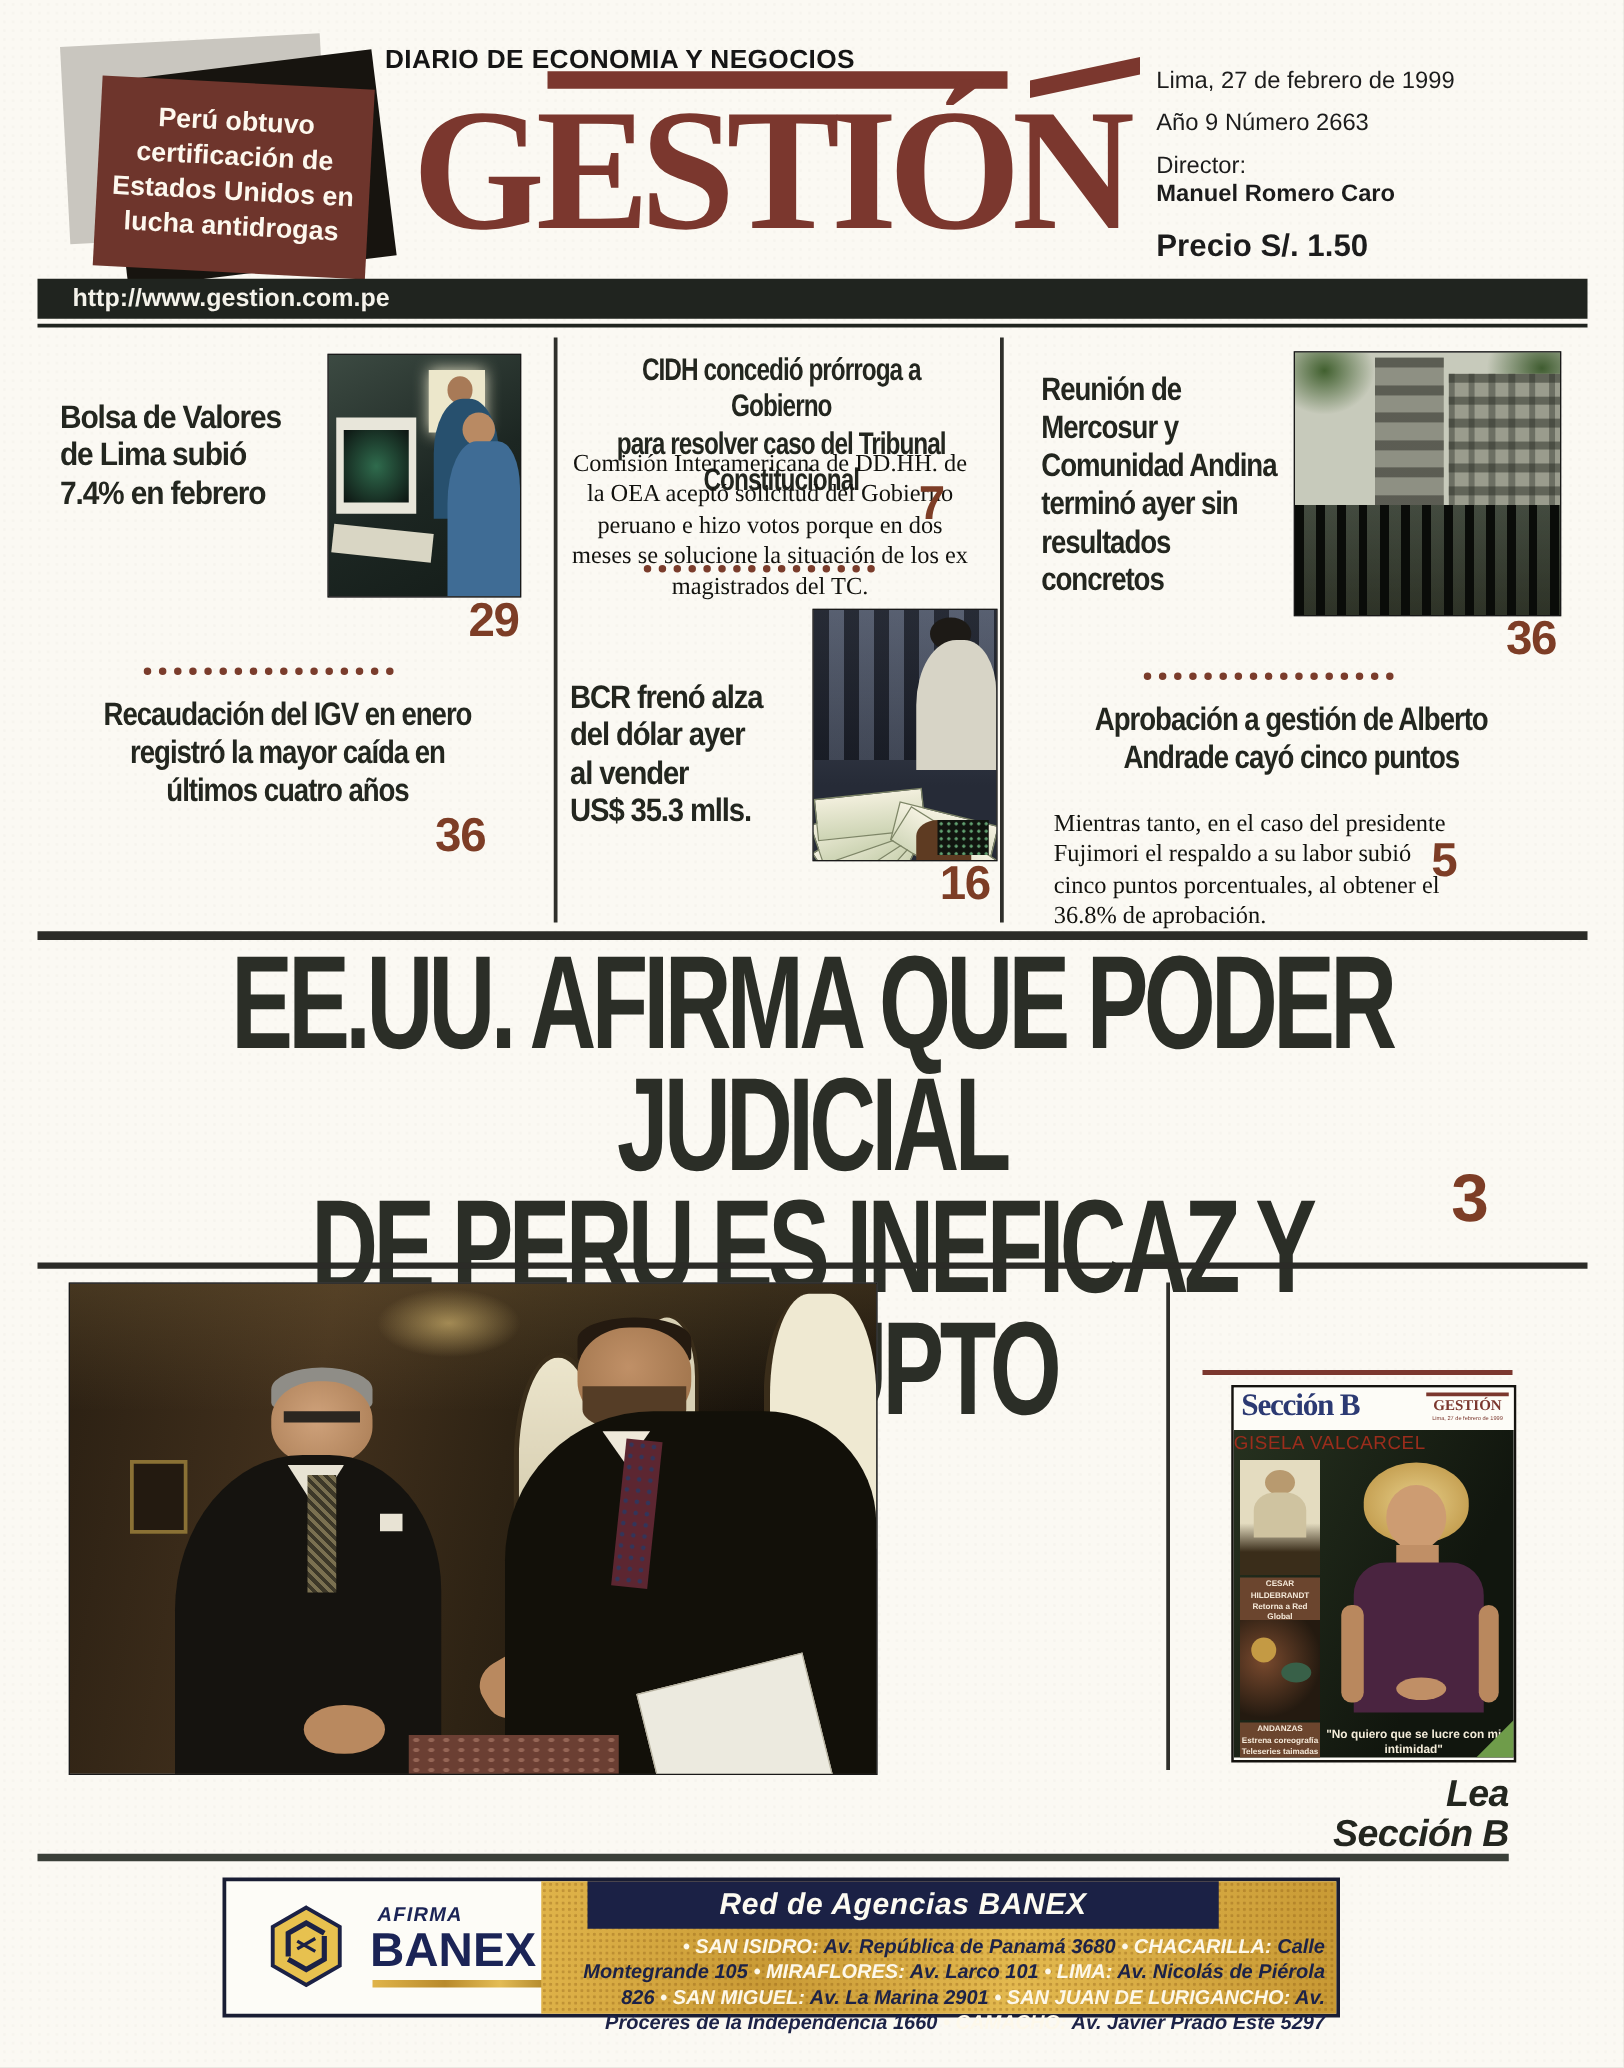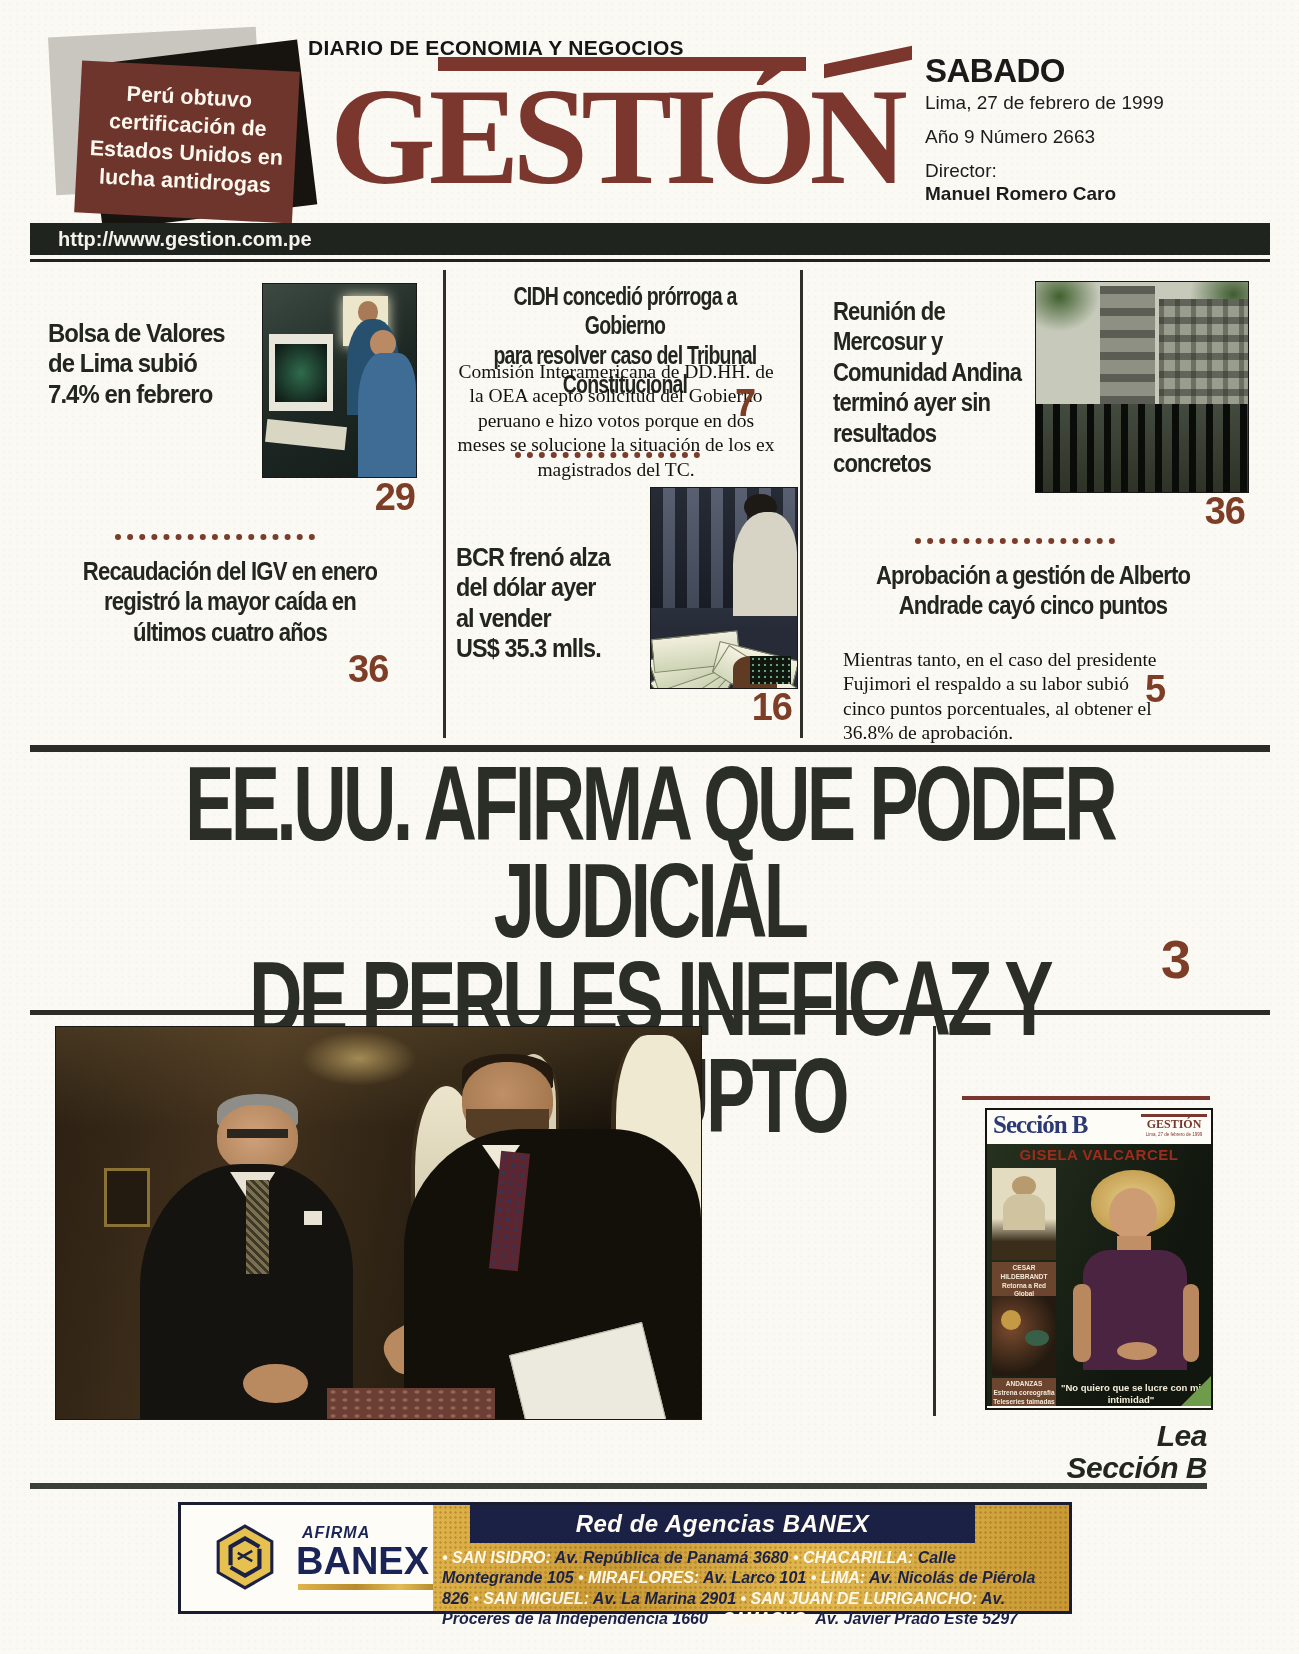--- a/index.html
+++ b/index.html
@@ -77,21 +77,21 @@
                font-weight:900;font-size:29px;line-height:46px;text-align:center;letter-spacing:-.5px;}
   #edicion-rule{left:962px;top:1096px;width:248px;height:4px;background:#7b372e;}
   #thumb{left:985px;top:1108px;width:224px;height:298px;border:2px solid #15130f;background:#fdfcf7;overflow:hidden;}
   #thumb-header{position:absolute;left:0;top:0;width:100%;height:34px;background:#fdfcf7;border-bottom:1px solid #9a988f;}
   #thumb-title{position:absolute;left:6px;top:1px;font-family:"Liberation Serif",serif;font-weight:900;
                font-size:25px;color:#2c3a73;letter-spacing:-1px;}
   #thumb-minilogo{position:absolute;right:4px;top:4px;width:66px;text-align:center;font-family:"Liberation Serif",serif;
                   font-weight:900;font-size:12px;color:#7b372e;border-top:3px solid #7b372e;}
   #thumb-minidate{position:absolute;right:4px;top:22px;width:66px;text-align:center;font-size:4.5px;color:#7b372e;}
   #thumb-body{position:absolute;left:0;top:34px;width:100%;height:262px;background:linear-gradient(115deg,#26311f,#11160e 70%);overflow:hidden;}
-  #thumb-feature{position:absolute;left:0;top:2px;width:100%;text-align:center;font-weight:700;font-size:15px;
+  #thumb-feature{position:absolute;left:0;top:2px;width:100%;font-weight:400;font-size:15px;
                  color:#9c2d1c;letter-spacing:.5px;}
   .thumb-cap{position:absolute;left:5px;width:64px;background:#6b452e;color:#f4e8d8;font-size:6.5px;font-weight:800;
              text-align:center;line-height:1.35;padding:2px 1px;box-sizing:border-box;}
   #thumb-quote{position:absolute;left:72px;top:238px;width:144px;color:#f3ecd9;font-weight:900;font-size:9.5px;
                text-align:center;line-height:1.25;}
   #thumb-triangle{position:absolute;right:0;bottom:0;width:0;height:0;border-left:30px solid transparent;border-bottom:30px solid #6f9c4a;}
   #lea{left:1000px;top:1420px;width:207px;text-align:right;font-weight:900;font-style:italic;font-size:30px;
        line-height:1.08;color:#23261f;letter-spacing:-.5px;}
   #rule-3{left:30px;top:1483px;width:1177px;height:6px;background:#3a3f38;}
   
@@ -101,21 +101,21 @@
   #banex-underline{left:298px;top:1584px;width:145px;height:6px;
     background:linear-gradient(90deg,#e0b44a,#b88a2c 40%,#e3bc55 70%,#a97f25);}
   #banex-glyph{left:214px;top:1524px;width:62px;height:66px;}
   #gold-panel{left:433px;top:1505px;width:636px;height:106px;
     background:linear-gradient(100deg,#e0b44a,#c99a35 30%,#e3b94f 60%,#c79833);
     background-blend-mode:normal;}
   #gold-panel:after{content:"";position:absolute;inset:0;background-image:radial-gradient(rgba(120,70,10,.28) 1px,transparent 1.5px);background-size:5px 5px;}
   #banex-header{left:470px;top:1505px;width:505px;height:38px;background:#1b2145;color:#fdfbf2;font-weight:900;
                 font-style:italic;font-size:24px;line-height:38px;text-align:center;letter-spacing:.5px;z-index:2;}
   #banex-agencies{left:442px;top:1548px;width:618px;font-weight:900;font-style:italic;font-size:16px;
-                  line-height:1.27;text-align:left;color:#1c2247;z-index:2;}
+                  line-height:1.27;text-align:right;color:#1c2247;z-index:2;}
   .ag-name{color:#fdf8ea;}
   .ag-addr{color:#1c2247;}
 </style>
 </head>
 <body>
 
 <div id="page">
 
   <div class="abs" id="badge-shadow-gray"></div>
   <div class="abs" id="badge-shadow-black"></div>
@@ -125,21 +125,20 @@
     <div>Estados Unidos en</div>
     <div>lucha antidrogas</div>
   </div>
   <div class="abs" id="tagline">DIARIO DE ECONOMIA Y NEGOCIOS</div>
   <div class="abs" id="logo-wrap">
     <div id="logo-bar1"></div>
     <div id="logo-bar2"></div>
     <div id="logo-text">GESTIÓN</div>
   </div>
   <div class="abs" id="issue-info">
-    <div id="issue-day">SABADO</div>
     <div id="issue-date">Lima, 27 de febrero de 1999</div>
     <div id="issue-edition">Año 9  Número 2663</div>
     <div id="issue-director-label">Director:</div>
     <div id="issue-director">Manuel Romero Caro</div>
     <div id="issue-price">Precio S/. 1.50</div>
   </div>
   <div class="abs" id="url-bar">http://www.gestion.com.pe</div>
   <div class="abs" id="url-underline"></div>
 
   <div class="vline" id="vline1"></div>

